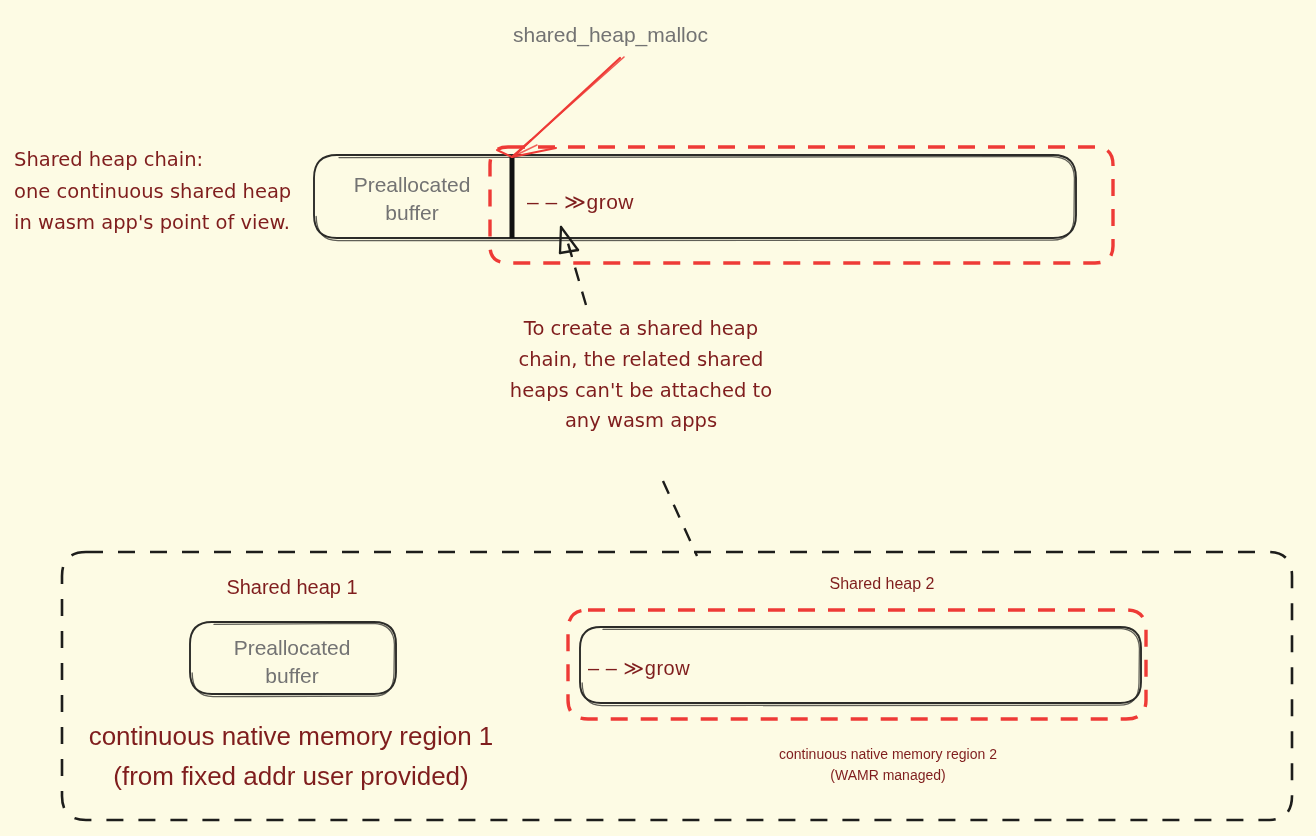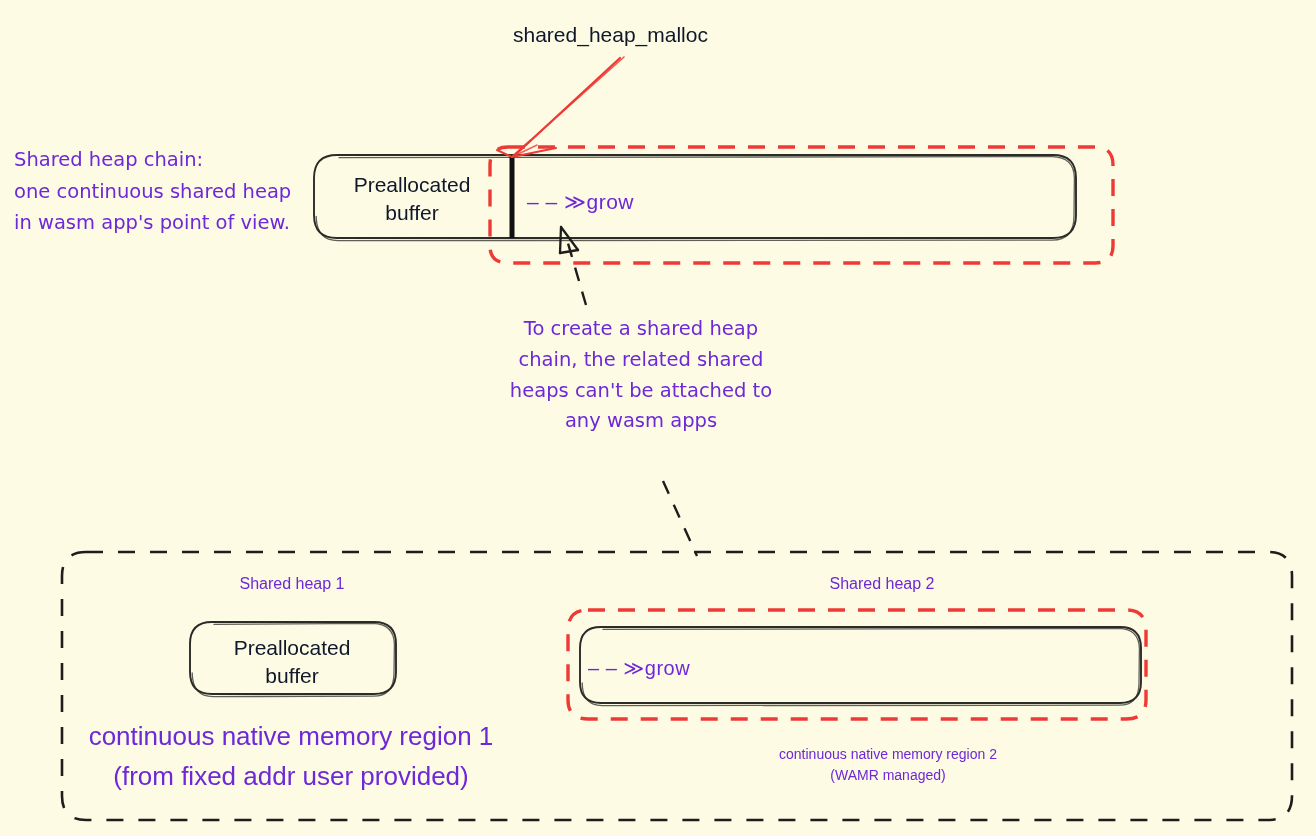--- a/index.html
+++ b/index.html
@@ -16,31 +16,31 @@
     font-family: "Liberation Sans", sans-serif;
   }
   #vec {
     position: absolute;
     left: 0; top: 0;
     width: 1316px;
     height: 836px;
   }
   .lbl {
     position: absolute;
-    color: #6d28d9;
+    color: #7f1d1d;
     white-space: pre;
     line-height: 1.55;
   }
   .hand {
     font-family: "DejaVu Sans", sans-serif;
   }
   .arialish {
     font-family: "Liberation Sans", sans-serif;
   }
-  .red { color: #0f172a; }
+  .red { color: #737373; }
   .ctr { text-align: center; }
 
   
   #chain-note {
     left: 14px; top: 144px;
     font-size: 19.5px;
     line-height: 1.62;
     text-align: left;
   }
 
@@ -72,21 +72,21 @@
     left: 496px; top: 314px;
     width: 290px;
     font-size: 19.5px;
     line-height: 1.58;
   }
 
   
   #heap1-title {
     left: 152px; top: 572px;
     width: 280px;
-    font-size: 16px;
+    font-size: 20px;
   }
   #heap2-title {
     left: 742px; top: 572px;
     width: 280px;
     font-size: 16px;
   }
   #prealloc-bottom {
     left: 196px; top: 634px;
     width: 192px;
     font-size: 21px;

